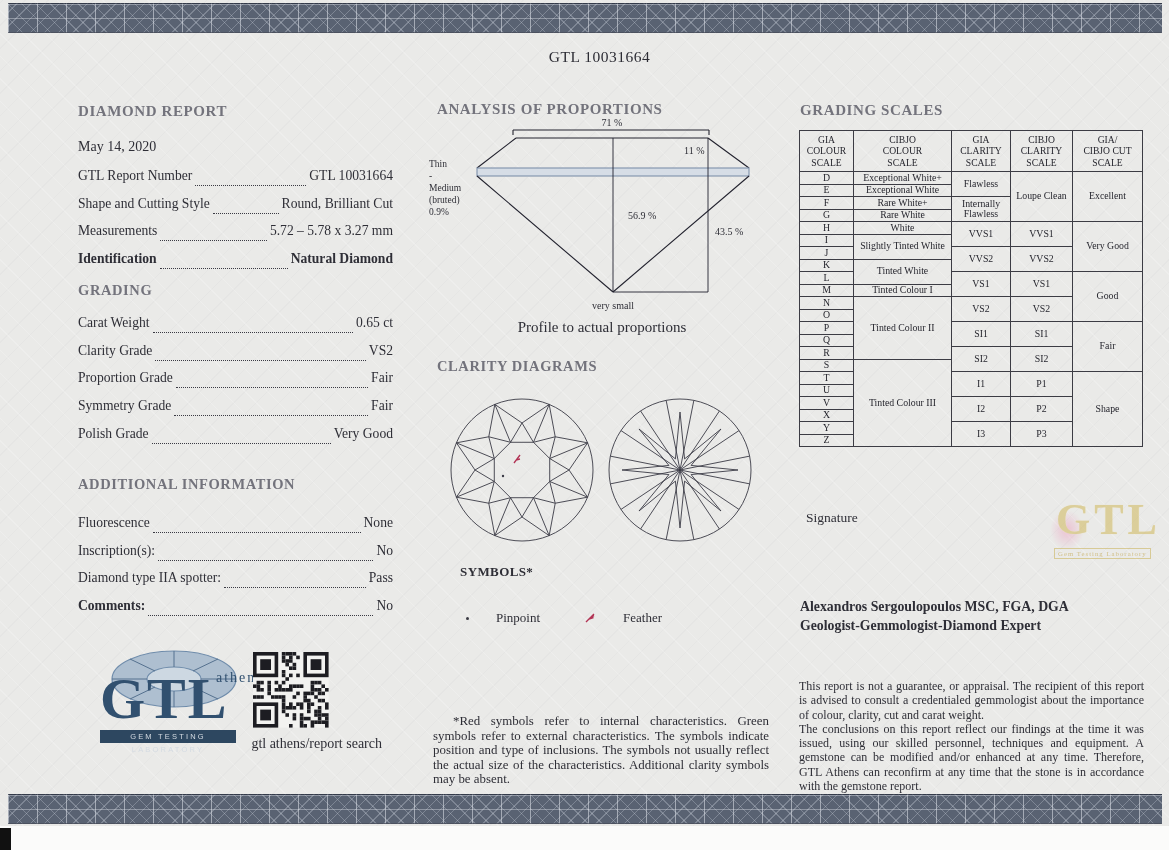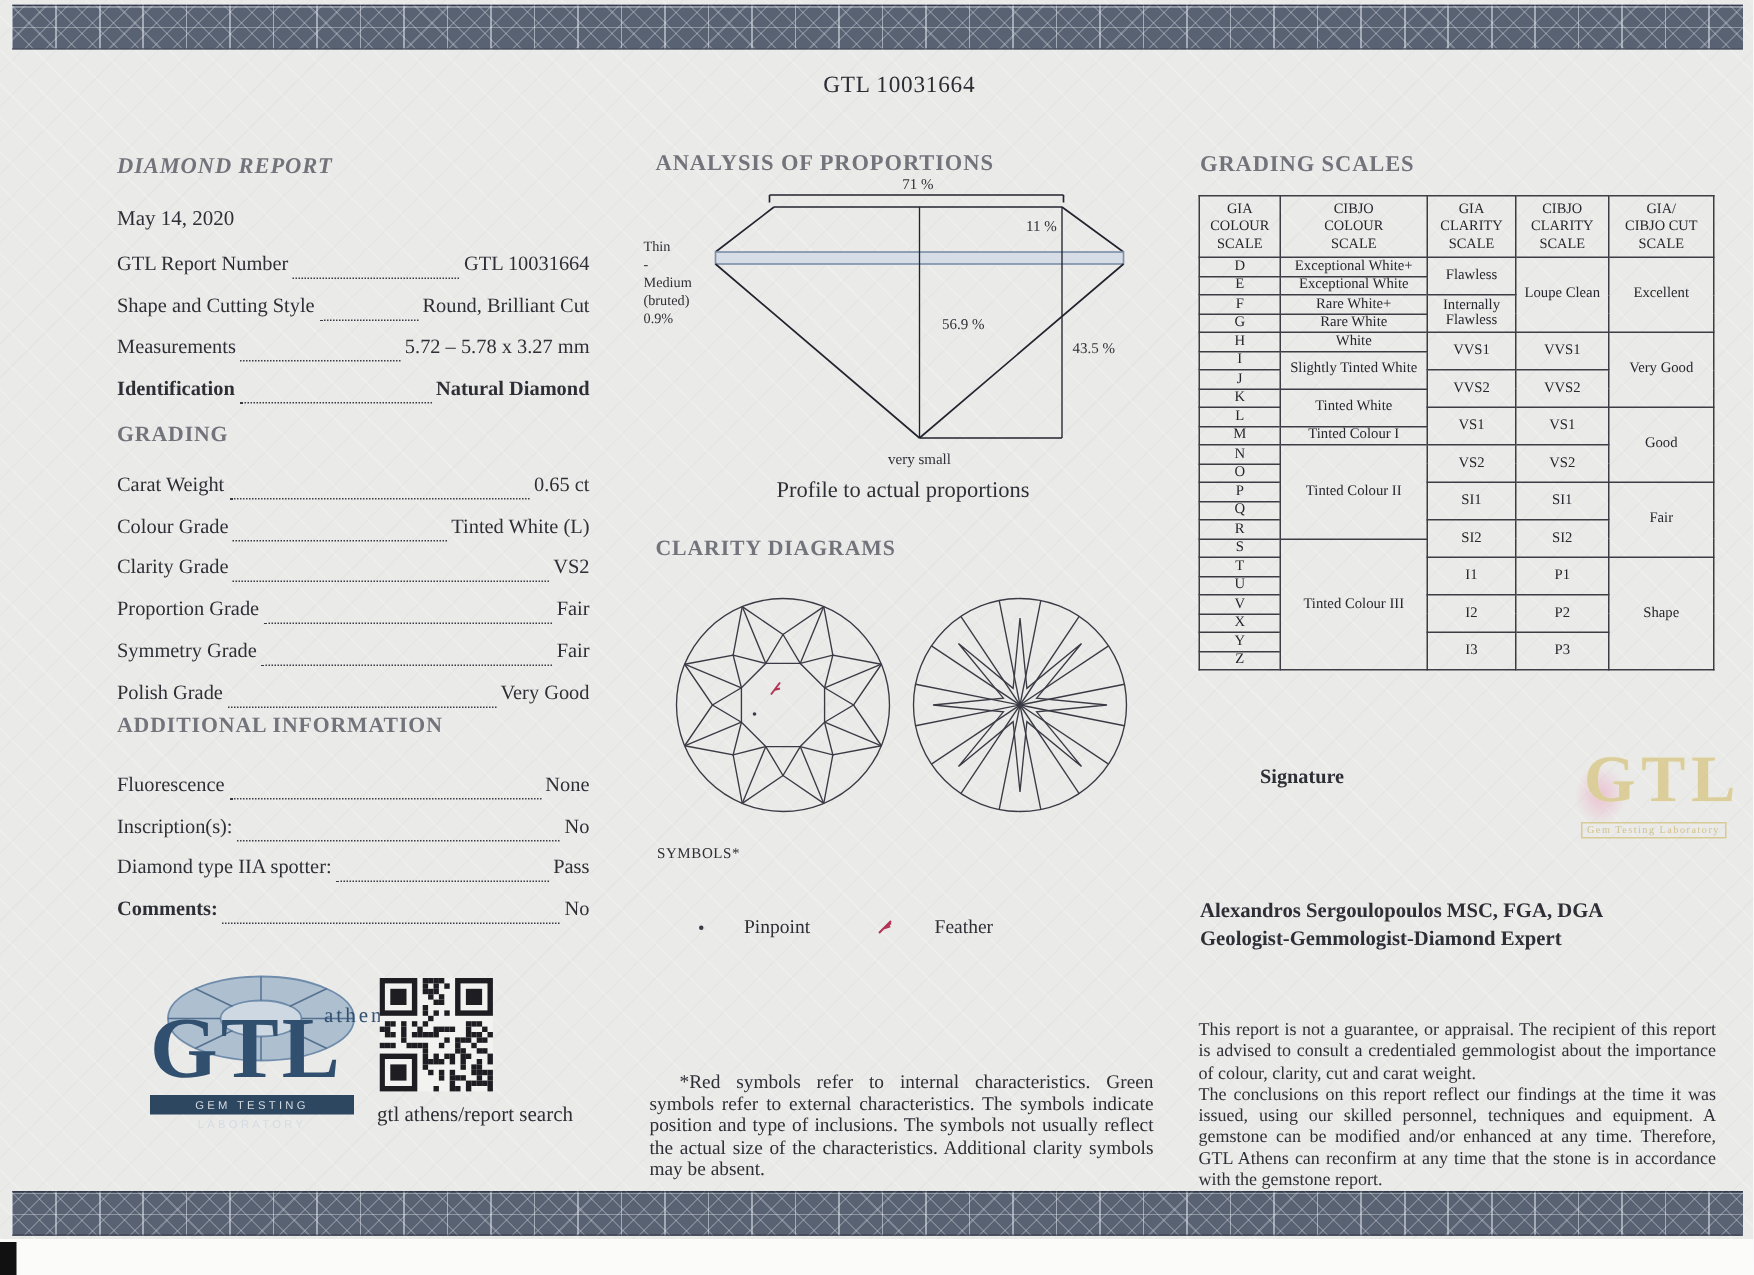--- a/index.html
+++ b/index.html
@@ -45,34 +45,34 @@
   .gtl-banner{position:absolute;left:2px;top:82px;width:136px;height:13px;background:#2d4760;
               color:#d4dbe2;font-size:7.5px;letter-spacing:2.2px;text-align:center;line-height:13px;
               font-family:"Liberation Sans",sans-serif;}
   .qr-wrap{position:absolute;left:253px;top:652px;width:80px;height:80px;}
   .qr-caption{position:absolute;left:222px;top:736px;width:160px;text-align:right;font-size:14px;}
 
   
   .prop-svg{position:absolute;left:428px;top:118px;}
   .caption-center{position:absolute;left:437px;top:319px;width:330px;text-align:center;font-size:15px;}
   .clarity-svg{position:absolute;left:442px;top:392px;}
-  .symbols-title{position:absolute;left:438px;top:564px;font-size:10px;letter-spacing:.4px;}
+  .symbols-title{position:absolute;left:460px;top:564px;font-size:13px;letter-spacing:.4px;font-weight:bold;}
   .symbols-row{position:absolute;left:466px;top:610px;display:flex;gap:44px;font-size:13px;}
   .sym-item{display:flex;align-items:center;gap:27px;}
   .pin-dot{width:3px;height:3px;border-radius:50%;background:#3a3a42;display:inline-block;}
   .footnote{position:absolute;left:433px;top:714px;width:336px;font-size:12.9px;line-height:14.6px;
             text-align:justify;text-indent:20px;}
 
   
   .gtable{position:absolute;left:799px;top:130px;border-collapse:collapse;table-layout:fixed;
           font-size:9.8px;color:#26262e;}
   .gtable th,.gtable td{border:1px solid #3c3c44;padding:0 1px;text-align:center;vertical-align:middle;}
   .gtable th{font-weight:normal;font-size:9.6px;height:40px;line-height:1.2;}
   .gtable td{height:11.5px;line-height:1.05;}
-  .sig-label{position:absolute;left:840px;top:510px;font-size:13.5px;font-weight:bold;}
+  .sig-label{position:absolute;left:806px;top:510px;font-size:13.5px;}
   .stamp{position:absolute;left:1048px;top:496px;width:100px;height:80px;opacity:.62;}
   .stamp .blob{position:absolute;left:2px;top:14px;width:34px;height:40px;border-radius:50%;
                background:radial-gradient(closest-side,#eba9c4,rgba(235,169,196,0));}
   .stamp .gtl-gold{position:absolute;left:8px;top:2px;font-size:44px;font-weight:bold;color:#d3bd6b;
                    letter-spacing:4px;line-height:1;text-shadow:0 0 1px #e6d89a;}
   .stamp .sub{position:absolute;left:6px;top:52px;padding:1px 3px;border:1px solid #cdb765;
               font-size:6.8px;color:#c3a74e;letter-spacing:1px;white-space:nowrap;}
   .expert-name{position:absolute;left:800px;top:599px;font-size:13.8px;font-weight:bold;}
   .expert-title{position:absolute;left:800px;top:618px;font-size:13.8px;font-weight:bold;}
   .disclaimer{position:absolute;left:799px;top:662px;width:345px;font-size:12px;line-height:14.3px;
@@ -85,21 +85,21 @@
 <body>
 
 <div class="sheet">
   <div class="paper"></div>
   <div class="band band-top"></div>
   <div class="band band-bottom"></div>
   <div class="corner-mark"></div>
 
   <div class="report-no">GTL 10031664</div>
 
-  <h2 class="sec" style="left:78px;top:103px;font-style:italic;">DIAMOND REPORT</h2>
+  <h2 class="sec" style="left:78px;top:103px;">DIAMOND REPORT</h2>
   <div class="date-line">May 14, 2020</div>
   <div class="fields" style="top:162px;" id="report-fields">
       <div class="frow">
         <span class="flabel">GTL Report Number</span>
         <span class="dots"></span>
         <span class="fvalue">GTL 10031664</span>
       </div>
       <div class="frow">
         <span class="flabel">Shape and Cutting Style</span>
         <span class="dots"></span>
@@ -116,25 +116,20 @@
         <span class="fvalue b">Natural Diamond</span>
       </div>
     </div>
 
   <h2 class="sec sec-sub" style="left:78px;top:282px;">GRADING</h2>
   <div class="fields" style="top:309px;" id="grading-fields">
       <div class="frow">
         <span class="flabel">Carat Weight</span>
         <span class="dots"></span>
         <span class="fvalue">0.65 ct</span>
-      </div>
-      <div class="frow">
-        <span class="flabel">Colour Grade</span>
-        <span class="dots"></span>
-        <span class="fvalue">Tinted White (L)</span>
       </div>
       <div class="frow">
         <span class="flabel">Clarity Grade</span>
         <span class="dots"></span>
         <span class="fvalue">VS2</span>
       </div>
       <div class="frow">
         <span class="flabel">Proportion Grade</span>
         <span class="dots"></span>
         <span class="fvalue">Fair</span>

